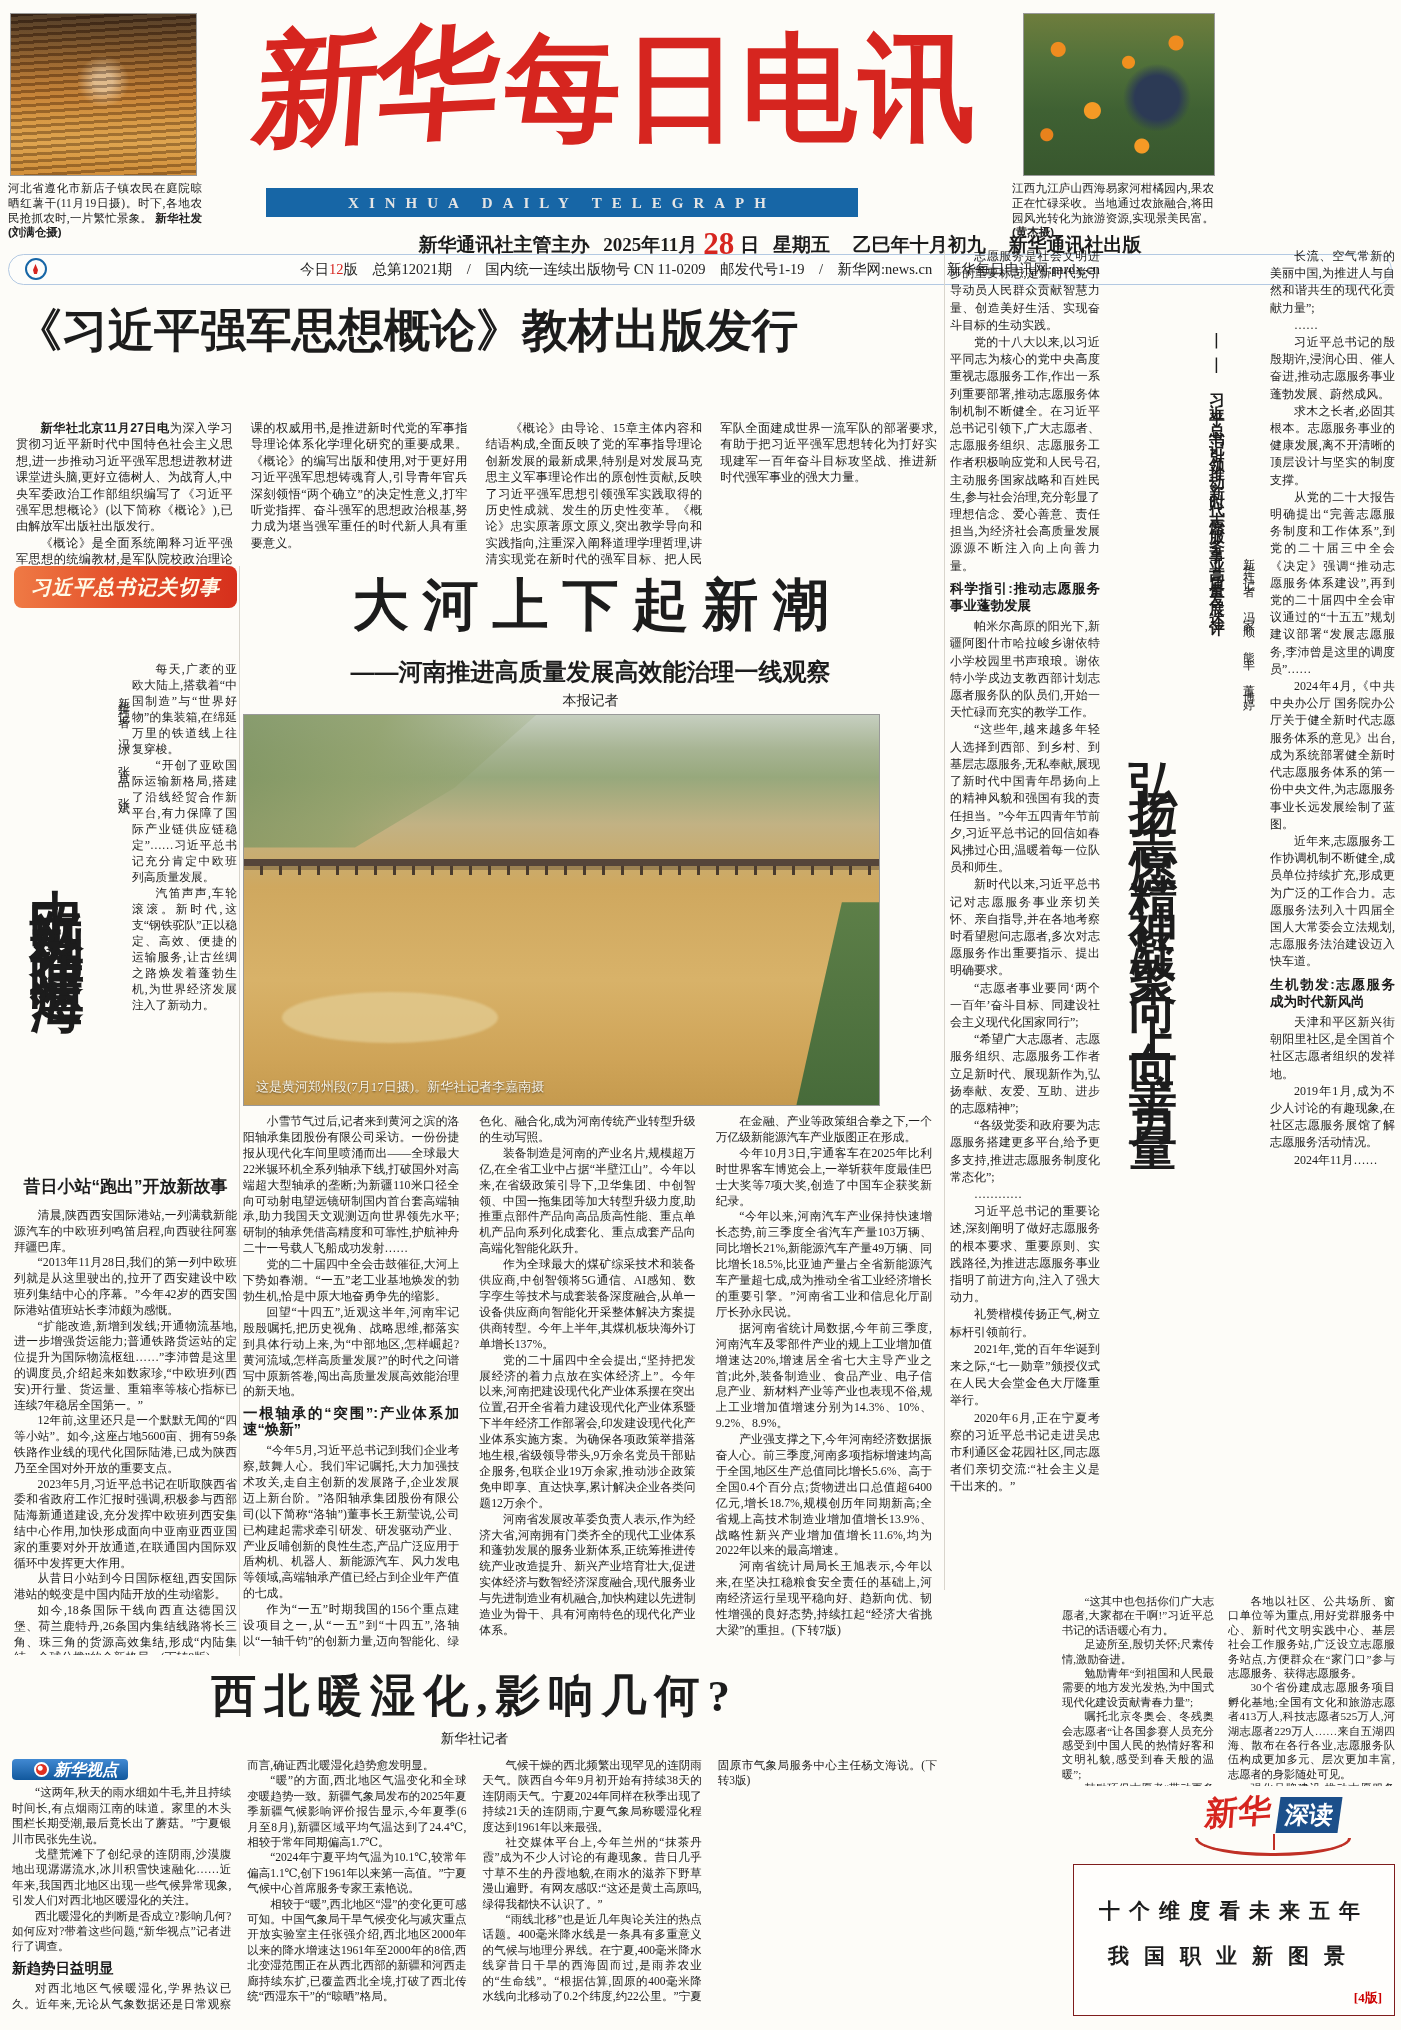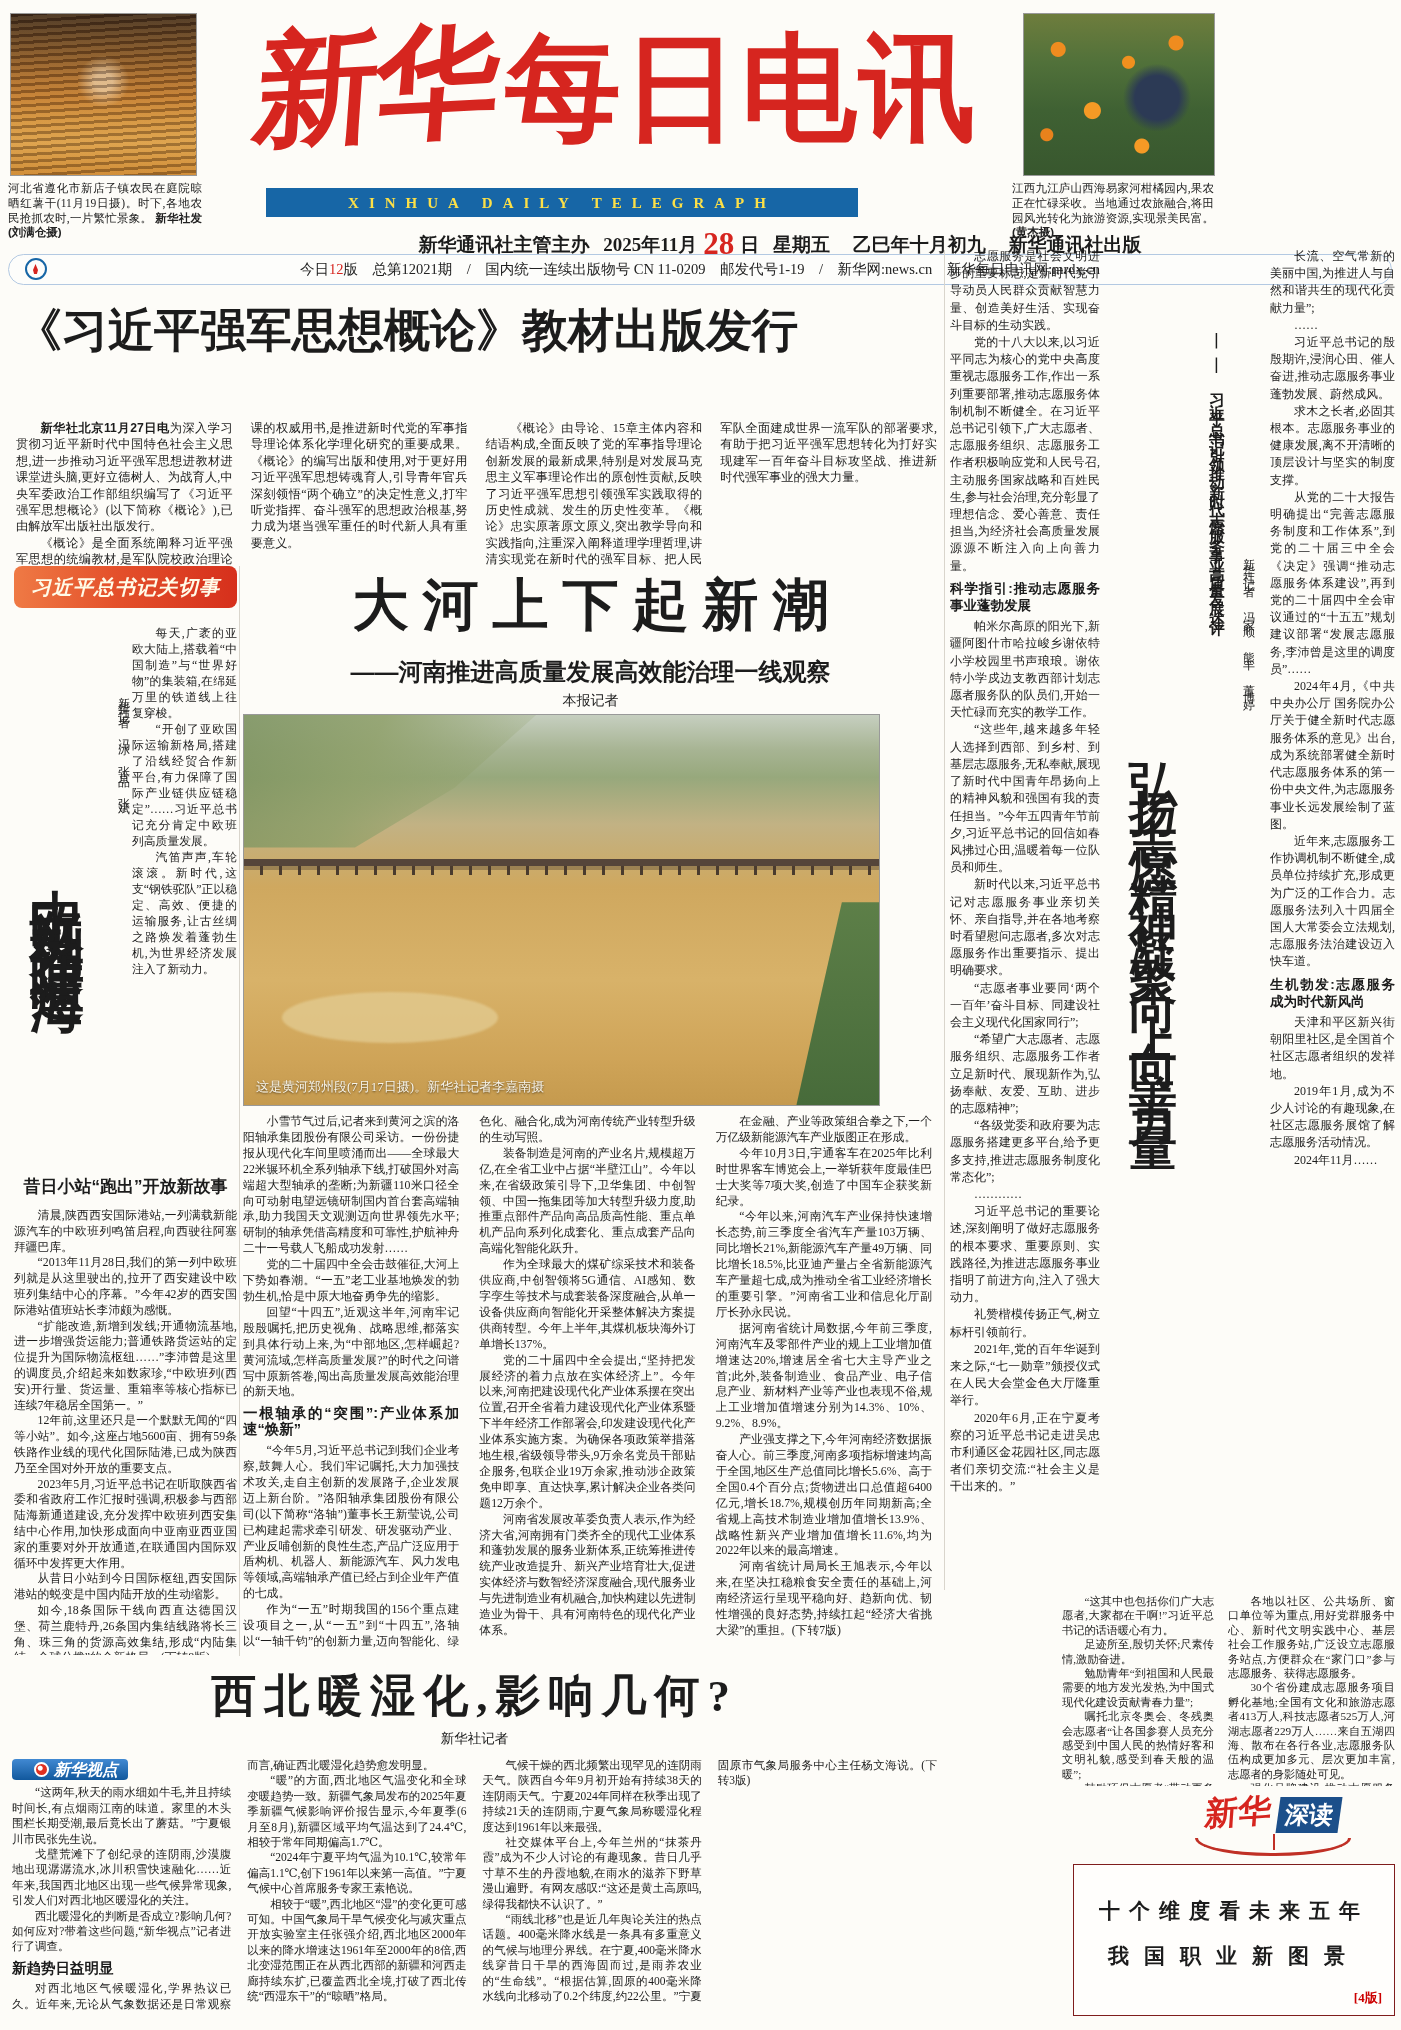--- a/index.html
+++ b/index.html
@@ -28,21 +28,21 @@
     radial-gradient(circle at 55% 30%,#f0901e 0 6px,rgba(0,0,0,0) 7px),
     radial-gradient(circle at 80% 18%,#ef8c1f 0 7px,rgba(0,0,0,0) 8px),
     radial-gradient(circle at 62% 82%,#f59a25 0 7px,rgba(0,0,0,0) 8px),
     radial-gradient(circle at 70% 52%,#2c3a55 0 22px,rgba(0,0,0,0) 34px);}
   .small-caption{font-size:11.5px;line-height:14.8px;color:#222;}
   .small-caption b{font-family:"Liberation Sans","DejaVu Sans",sans-serif;}
   #masthead{left:255px;top:2px;width:655px;height:186px;text-align:center;color:#d6251f;
     font-weight:900;white-space:nowrap;}
   #masthead .mh1{display:inline-block;font-size:124px;line-height:170px;transform:skewX(-7deg) rotate(-3deg);letter-spacing:-4px;}
   #masthead .mh2{display:inline-block;font-size:116px;line-height:170px;letter-spacing:2px;margin-left:10px;}
-  #blue-band{left:266px;top:188px;width:592px;height:29px;background:#1766a6;color:#fde047;
+  #blue-band{left:266px;top:188px;width:592px;height:29px;background:#1766a6;color:#e5e5e5;
     font-weight:bold;font-size:15px;letter-spacing:10px;text-align:center;line-height:30px;}
   #dateline{left:300px;top:226px;width:960px;height:26px;font-size:19px;font-weight:bold;
     white-space:nowrap;text-align:center;}
   #dateline .seg{margin:0 9px;}
   #dateline .day{color:#d6251f;font-size:31px;font-weight:900;vertical-align:-3px;margin:0 6px;}
   #infobar{left:8px;top:254px;width:1384px;height:31px;border:1.5px solid #b3c9e2;border-radius:16px;
     background:#fdfdfb;box-sizing:border-box;text-align:center;font-size:14.5px;line-height:28px;color:#222;}
   #infobar .red{color:#d6251f;}
   .emblem{position:absolute;left:16px;top:3px;width:22px;height:22px;border:2px solid #1766a6;border-radius:50%;box-sizing:border-box;}
   .emblem:after{content:"";position:absolute;left:6px;top:4px;width:5px;height:10px;background:#d6251f;
@@ -55,21 +55,21 @@
     font-size:12.2px;line-height:16.4px;}
   #lead-cols b{font-family:"Liberation Sans","DejaVu Sans",sans-serif;}
 
   
   #care-banner{left:14px;top:566px;width:223px;height:42px;
     background:linear-gradient(90deg,#ef7a45,#e4512b 45%,#d6301c);display:flex;align-items:center;justify-content:center;border-radius:8px;}
   #care-banner span{color:#fffbe8;font-size:20px;font-weight:900;font-style:italic;letter-spacing:1px;}
   #rail-top{left:14px;top:625px;width:223px;height:545px;display:flex;}
   .rail-title{width:86px;font-size:54px;font-weight:900;letter-spacing:13px;line-height:86px;text-align:center;}
   .rail-byline{width:32px;font-size:12px;letter-spacing:5px;padding-top:62px;color:#222;}
-  .rail-intro{flex:1;font-size:11.8px;line-height:16px;overflow:hidden;}
+  .rail-intro{flex:1;font-size:11.8px;line-height:16px;overflow:hidden;margin-top:36px;}
   #rail-sec-head{left:14px;top:1175px;width:223px;font-size:17px;font-weight:900;text-align:center;
     font-family:"Liberation Sans","DejaVu Sans",sans-serif;}
   #rail-body{left:14px;top:1208px;width:223px;height:447px;font-size:11.8px;line-height:15.8px;overflow:hidden;}
 
   
   .vrule{position:absolute;width:1px;background:#d9d5cc;}
   #river-head{left:243px;top:568px;width:695px;height:80px;font-size:56px;font-weight:900;
     letter-spacing:14px;text-align:center;text-indent:14px;}
   #river-dek{left:243px;top:656px;width:695px;font-size:24px;font-weight:900;text-align:center;
     font-family:"Liberation Sans","DejaVu Sans",sans-serif;}

